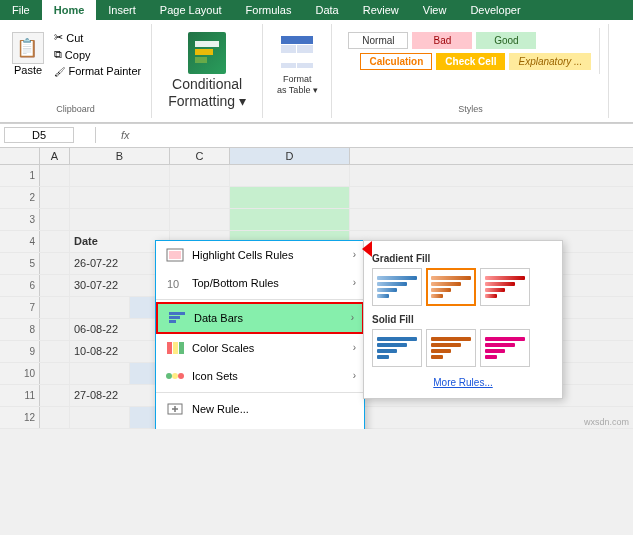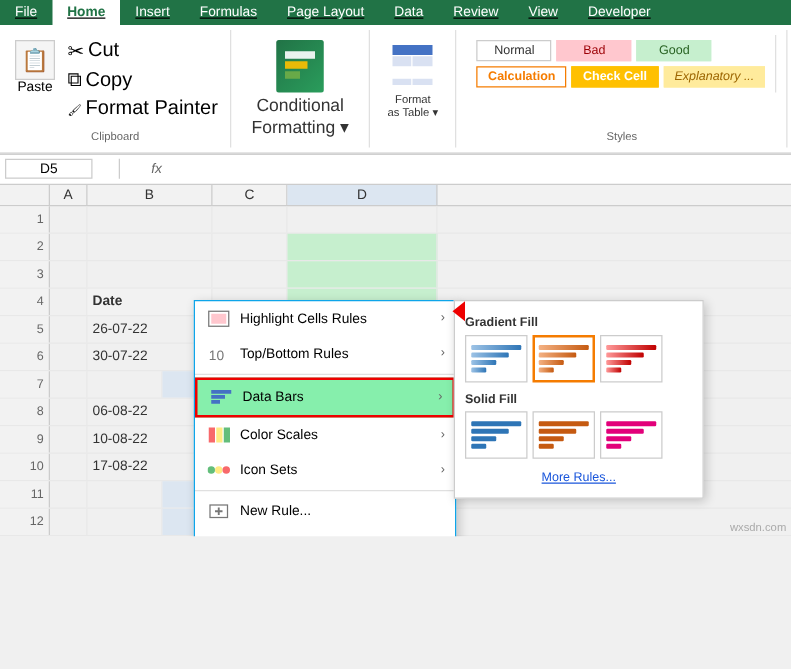--- a/index.html
+++ b/index.html
@@ -1,32 +1,32 @@
 <!DOCTYPE html>
 <html><head>
   <meta charset="utf-8">
   <style>
     * { margin: 0; padding: 0; box-sizing: border-box; }
     body { font-family: 'Segoe UI', Arial, sans-serif; font-size: 11px; background: #f0f0f0; width: 633px; height: 535px; overflow: hidden; }
 
     
     .ribbon { background: #fff; border-bottom: 1px solid #d0d0d0; }
-    .ribbon-tabs { display: flex; background: #217346; text-decoration: underline; }
+    .ribbon-tabs { display: flex; background: #217346; }
     .ribbon-tab { padding: 4px 12px; color: #fff; font-size: 11px; cursor: pointer; }
     .ribbon-tab.active { background: #fff; color: #217346; font-weight: bold; }
     .ribbon-body { display: flex; align-items: stretch; padding: 4px 0; background: #fff; border-bottom: 1px solid #ccc; min-height: 90px; }
 
     
     .ribbon-group { display: flex; flex-direction: column; align-items: center; padding: 4px 8px; border-right: 1px solid #e0e0e0; position: relative; }
     .ribbon-group-label { font-size: 9px; color: #666; margin-top: auto; padding-top: 2px; }
     .clipboard-content { display: flex; align-items: flex-start; gap: 4px; }
     .paste-btn { display: flex; flex-direction: column; align-items: center; cursor: pointer; padding: 4px; }
     .paste-icon { width: 32px; height: 32px; background: #f5f5f5; border: 1px solid #ccc; display: flex; align-items: center; justify-content: center; font-size: 18px; }
     .small-btns { display: flex; flex-direction: column; gap: 2px; margin-top: 2px; }
-    .small-btn { display: flex; align-items: center; gap: 3px; cursor: pointer; font-size: 16px; padding: 1px 2px; }
+    .small-btn { display: flex; align-items: center; gap: 3px; cursor: pointer; font-size: 11px; padding: 1px 2px; }
     .scissors-icon::before { content: '✂'; }
     .copy-icon::before { content: '⧉'; }
     .brush-icon::before { content: '🖌'; font-size: 9px; }
 
     
     .cond-format-btn { display: flex; flex-direction: column; align-items: center; cursor: pointer; padding: 4px 8px; }
     .cond-icon-big { width: 38px; height: 42px; background: linear-gradient(135deg, #217346 0%, #2a9d5c 100%); display: flex; align-items: center; justify-content: center; border-radius: 2px; }
     .cond-icon-big svg { width: 28px; height: 28px; }
     .cond-label { font-size: 14px; text-align: center; line-height: 1.2; color: #333; margin-top: 2px; }
 
@@ -35,21 +35,21 @@
     .format-table-icon { width: 36px; height: 40px; display: flex; align-items: center; justify-content: center; }
     .format-table-label { font-size: 9px; text-align: center; line-height: 1.2; color: #333; margin-top: 2px; }
 
     
     .styles-area { display: flex; flex-direction: column; gap: 4px; padding: 4px 8px; border-right: 1px solid #e0e0e0; }
     .styles-row { display: flex; gap: 4px; align-items: center; }
     .style-cell { padding: 2px 8px; font-size: 10px; border: 1px solid #ccc; cursor: pointer; min-width: 60px; text-align: center; }
     .style-normal { background: #fff; color: #333; }
     .style-bad { background: #ffc7ce; color: #9c0006; border-color: #ffc7ce; }
     .style-good { background: #c6efce; color: #276221; border-color: #c6efce; }
-    .style-calc { background: #fff; color: #f57c00; border: 1px solid #f57c00; font-weight: bold; }
+    .style-calc { background: #fff; color: #f57c00; border: 1px solid #f57c00; font-weight: bold; margin-left: 12px; }
     .style-check { background: #ffc000; color: #fff; border-color: #ffc000; font-weight: bold; }
     .style-expl { background: #ffeb9c; color: #9c6500; border-color: #ffeb9c; font-style: italic; }
 
     
     .formula-bar { display: flex; align-items: center; background: #fff; border-bottom: 1px solid #ccc; padding: 0 4px; height: 24px; gap: 17px; }
     .cell-ref { width: 70px; border: 1px solid #ccc; padding: 1px 4px; font-size: 11px; text-align: center; }
     .formula-bar-sep { width: 1px; background: #ccc; height: 16px; margin: 0 4px; }
     .fx-label { color: #666; font-style: italic; margin: 0 4px; }
     .formula-input { flex: 1; border: none; outline: none; font-size: 11px; }
     .col-headers { display: flex; background: #f2f2f2; border-bottom: 1px solid #ccc; }
@@ -95,22 +95,22 @@
     .watermark { position: absolute; bottom: 2px; right: 4px; font-size: 9px; color: #aaa; }
   </style>
 </head>
 <body>
 
 <div class="ribbon">
   <div class="ribbon-tabs">
     <div class="ribbon-tab">File</div>
     <div class="ribbon-tab active">Home</div>
     <div class="ribbon-tab">Insert</div>
+    <div class="ribbon-tab">Page Layout</div>
     <div class="ribbon-tab">Formulas</div>
-    <div class="ribbon-tab">Page Layout</div>
     <div class="ribbon-tab">Data</div>
     <div class="ribbon-tab">Review</div>
     <div class="ribbon-tab">View</div>
     <div class="ribbon-tab">Developer</div>
   </div>
 
   <div class="ribbon-body">
 
     <div class="ribbon-group">
       <div class="clipboard-content">
@@ -265,27 +265,27 @@
   <div class="sheet-row">
     <div class="row-num">9</div>
     <div class="cell cell-a"></div>
     <div class="cell cell-b cell-date">10-08-22</div>
     <div class="cell" style="width:60px;"></div>
     <div class="cell cell-d" style="background:#dce6f1;"></div>
   </div>
   <div class="sheet-row">
     <div class="row-num">10</div>
     <div class="cell cell-a"></div>
-    <div class="cell cell-b cell-date">17-08-22</div>
     <div class="cell" style="width:60px;"></div>
     <div class="cell cell-d" style="background:#dce6f1;"></div>
   </div>
   <div class="sheet-row">
     <div class="row-num">11</div>
     <div class="cell cell-a"></div>
+    <div class="cell cell-b cell-date">27-08-22</div>
     <div class="cell" style="width:60px;"></div>
     <div class="cell cell-d" style="background:#dce6f1; text-align:center; justify-content:center;">Jacob</div>
   </div>
   <div class="sheet-row">
     <div class="row-num">12</div>
     <div class="cell cell-a"></div>
     <div class="cell" style="width:60px;"></div>
     <div class="cell cell-d" style="background:#dce6f1; text-align:center; justify-content:center;">Raphael</div>
   </div>
 

